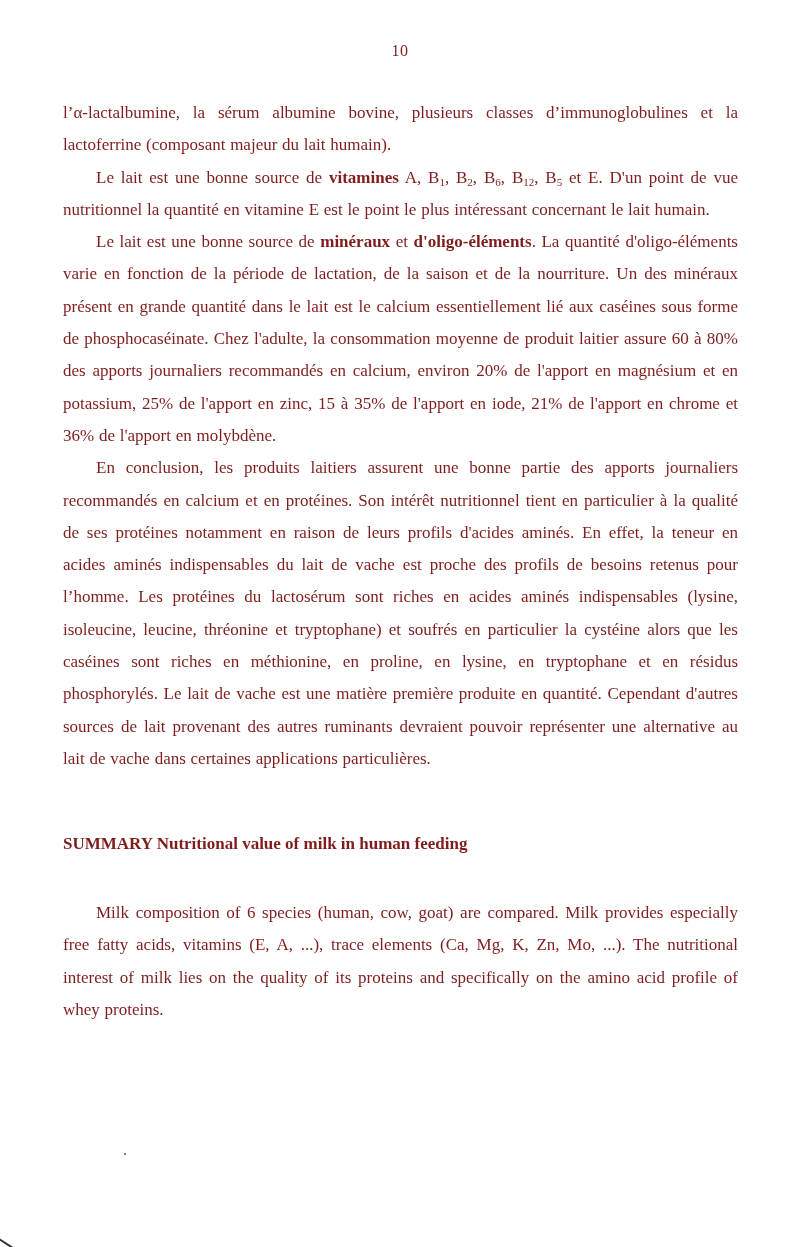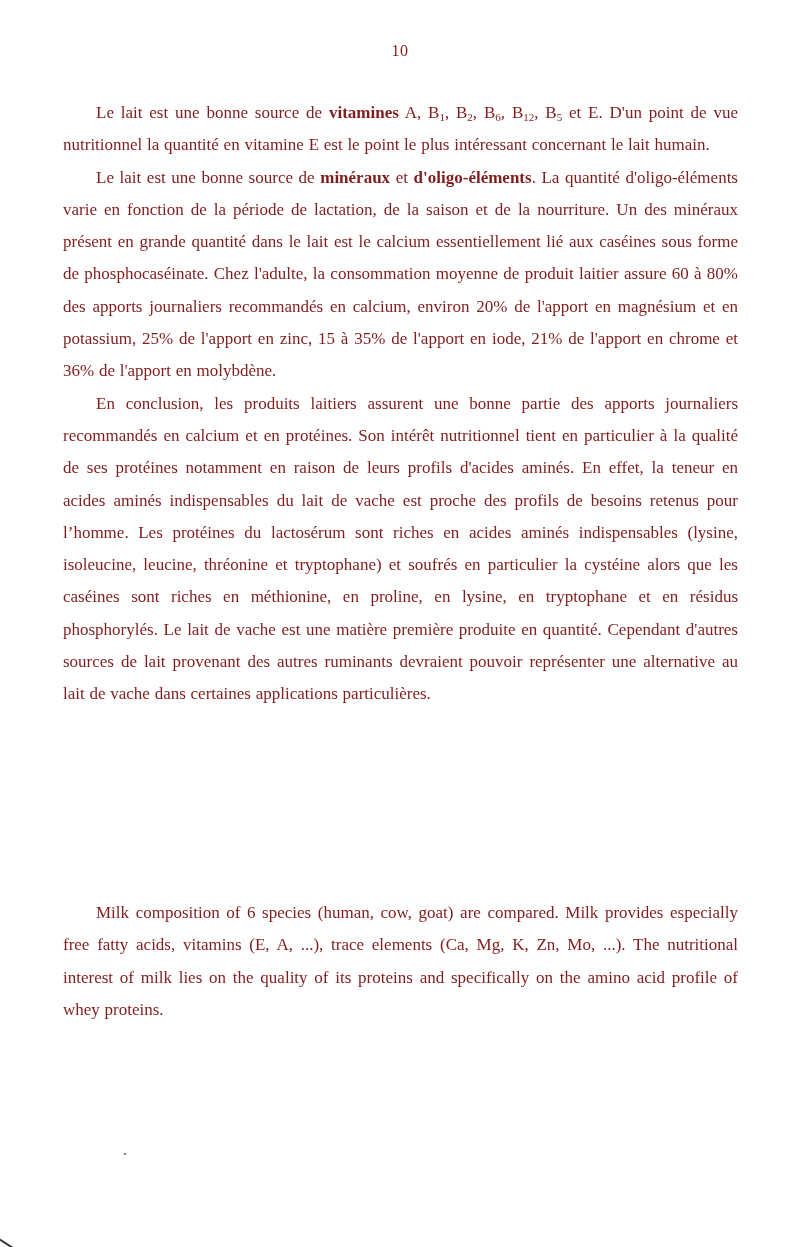--- a/index.html
+++ b/index.html
@@ -76,25 +76,27 @@
   }
 </style>
 </head>
 <body>
 
 <div class="page">
 
   <div class="page-number">10</div>
 
   <div class="body-block french-text">
+    <p class="para"><span>l’α-lactalbumine, la sérum albumine bovine, plusieurs classes d’immunoglobulines et la lactoferrine (composant majeur du lait humain).</span></p>
     <p class="para indent"><span>Le lait est une bonne source de </span><span style="font-weight: bold;">vitamines</span><span> A, B</span><sub>1</sub><span>, B</span><sub>2</sub><span>, B</span><sub>6</sub><span>, B</span><sub>12</sub><span>, B</span><sub>5</sub><span> et E. D'un point de vue nutritionnel la quantité en vitamine E est le point le plus intéressant concernant le lait humain.</span></p>
     <p class="para indent"><span>Le lait est une bonne source de </span><span style="font-weight: bold;">minéraux</span><span> et </span><span style="font-weight: bold;">d'oligo-éléments</span><span>. La quantité d'oligo-éléments varie en fonction de la période de lactation, de la saison et de la nourriture. Un des minéraux présent en grande quantité dans le lait est le calcium essentiellement lié aux caséines sous forme de phosphocaséinate. Chez l'adulte, la consommation moyenne de produit laitier assure 60 à 80% des apports journaliers recommandés en calcium, environ 20% de l'apport en magnésium et en potassium, 25% de l'apport en zinc, 15 à 35% de l'apport en iode, 21% de l'apport en chrome et 36% de l'apport en molybdène.</span></p>
     <p class="para indent"><span>En conclusion, les produits laitiers assurent une bonne partie des apports journaliers recommandés en calcium et en protéines. Son intérêt nutritionnel tient en particulier à la qualité de ses protéines notamment en raison de leurs profils d'acides aminés. En effet, la teneur en acides aminés indispensables du lait de vache est proche des profils de besoins retenus pour l’homme. Les protéines du lactosérum sont riches en acides aminés indispensables (lysine, isoleucine, leucine, thréonine et tryptophane) et soufrés en particulier la cystéine alors que les caséines sont riches en méthionine, en proline, en lysine, en tryptophane et en résidus phosphorylés. Le lait de vache est une matière première produite en quantité. Cependant d'autres sources de lait provenant des autres ruminants devraient pouvoir représenter une alternative au lait de vache dans certaines applications particulières.</span></p>
   </div>
 
+  <h2 class="summary-heading">SUMMARY Nutritional value of milk in human feeding</h2>
 
   <div class="body-block english-text">
     <p class="para indent">Milk composition of 6 species (human, cow, goat) are compared. Milk provides especially free fatty acids, vitamins (E, A, ...), trace elements (Ca, Mg, K, Zn, Mo, ...). The nutritional interest of milk lies on the quality of its proteins and specifically on the amino acid profile of whey proteins.</p>
   </div>
 
   <div class="artifact-dot"></div>
 
   <div class="artifact-mark"></div>
 
 </div>

